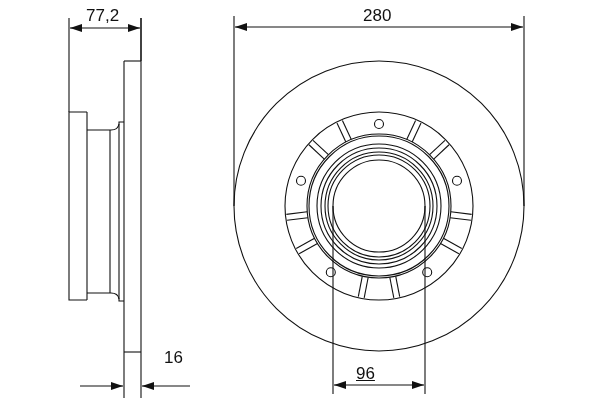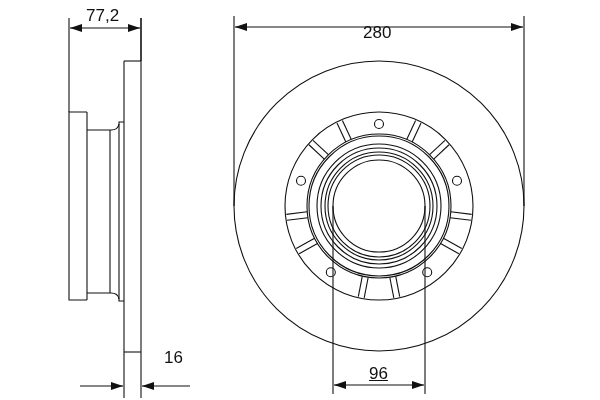--- a/index.html
+++ b/index.html
@@ -93,14 +93,14 @@
 
       <line x1="333" y1="206" x2="333" y2="394"></line>
       <line x1="425" y1="206" x2="425" y2="394"></line>
       <line x1="334" y1="385" x2="424" y2="385" marker-start="url(#arrowL)" marker-end="url(#arrowR)"></line>
     </g>
   </g>
 </svg>
 
 <div class="label" style="left:86px; top:7px;">77,2</div>
 <div class="label" style="left:164px; top:349px;">16</div>
-<div class="label" style="left:363px; top:24px;">280</div>
-<div class="label" style="left:369px; top:365px;text-decoration:underline;">96</div>
+<div class="label" style="left:363px; top:7px;">280</div>
+<div class="label" style="left:356px; top:365px;text-decoration:underline;">96</div>
 
 </body></html>

